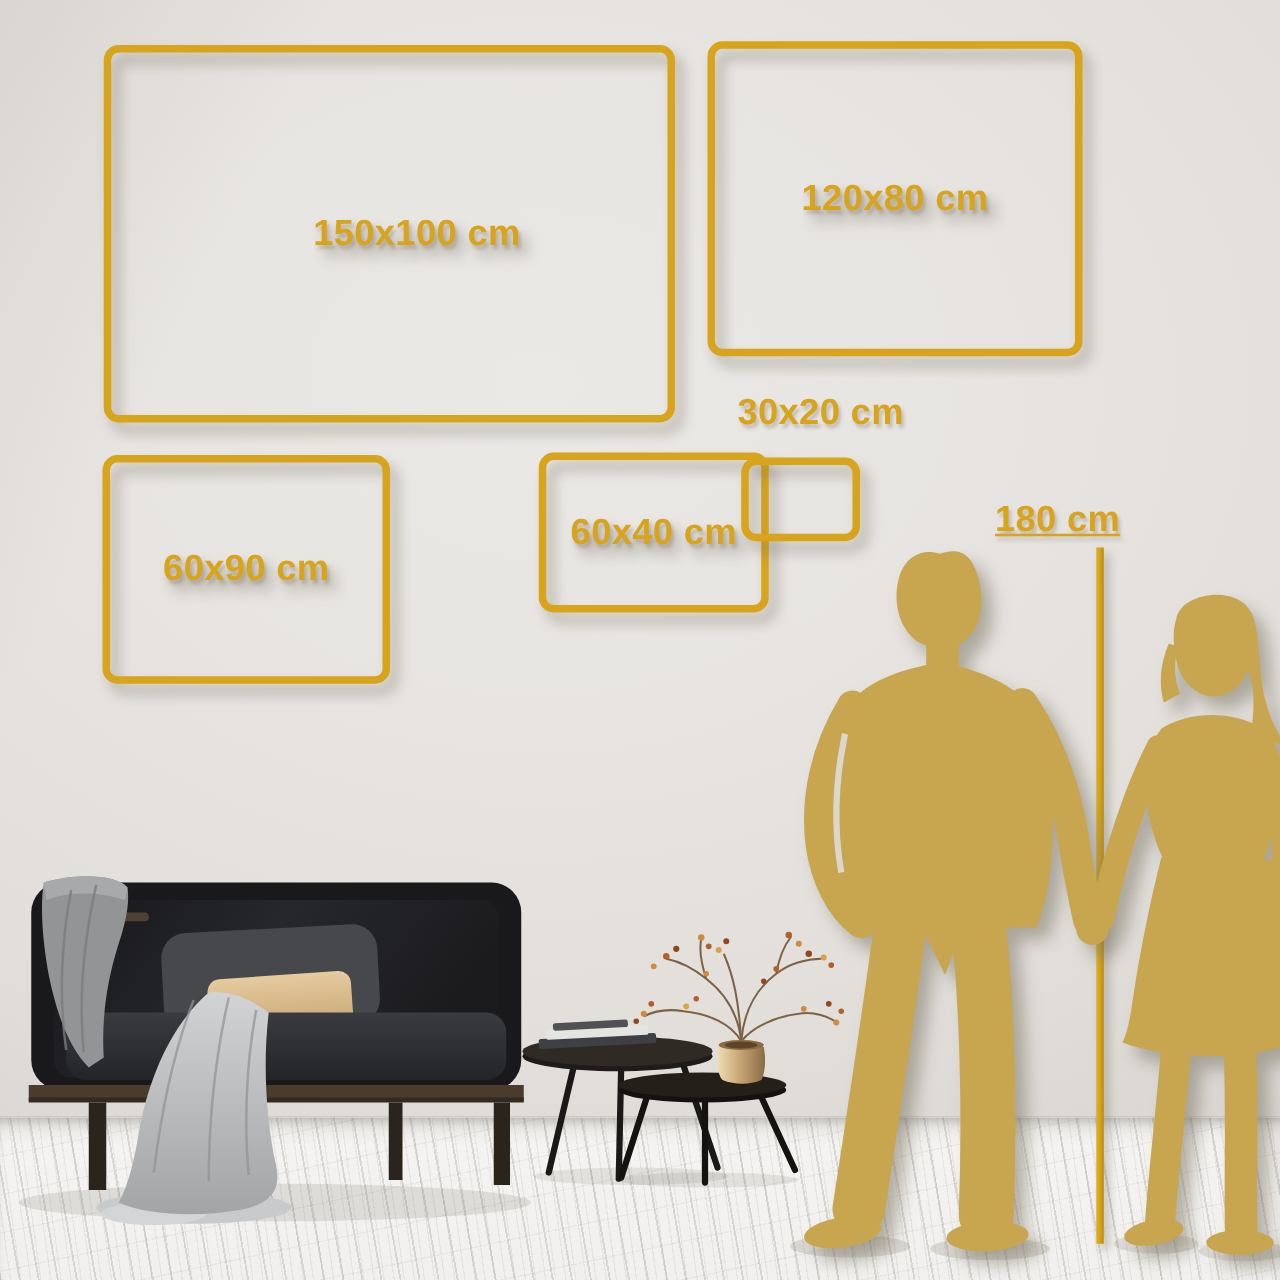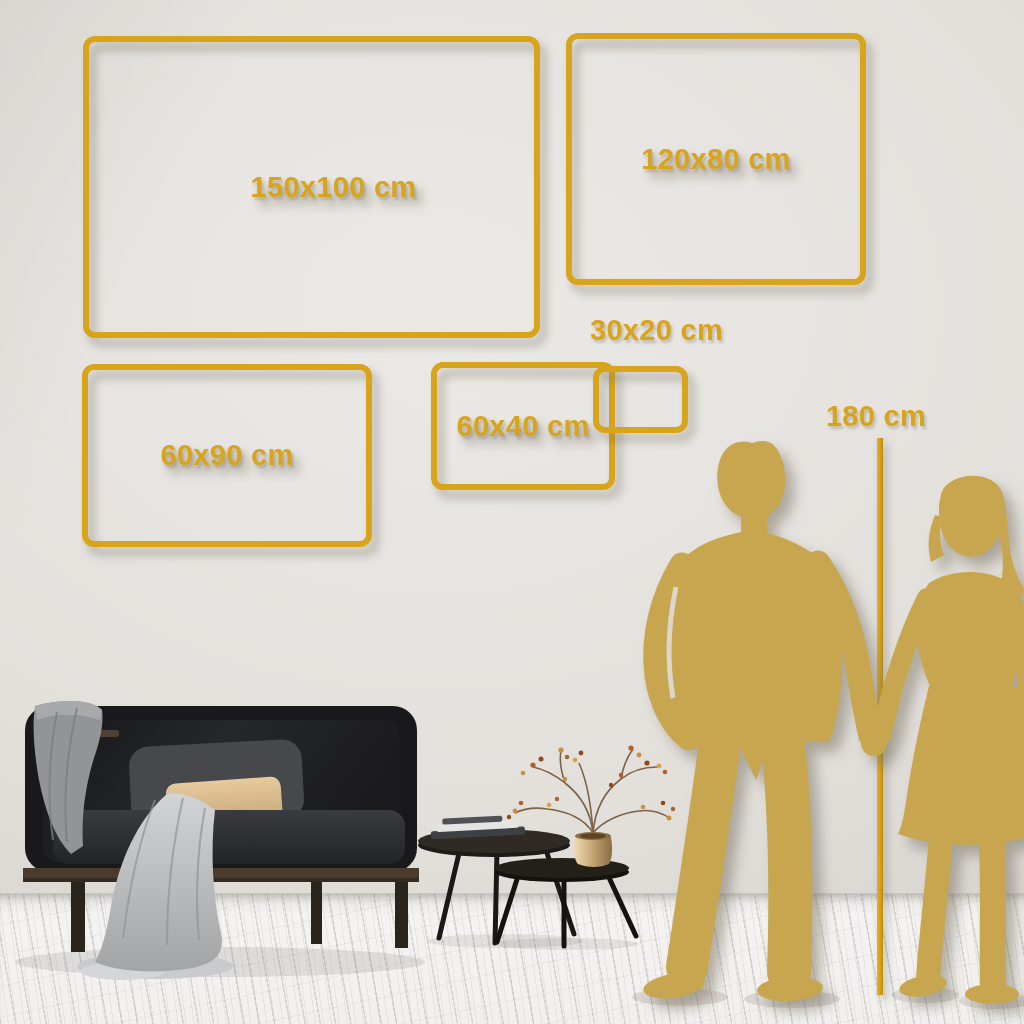--- a/index.html
+++ b/index.html
@@ -30,27 +30,27 @@
     filter:drop-shadow(6px 8px 5px rgba(110,100,82,0.45));
     display:flex;align-items:center;justify-content:center;
   }
   .size-label{
     color:#D7A41C;font-weight:bold;font-size:29px;letter-spacing:0.3px;
     text-shadow:2px 3px 3px rgba(120,110,90,0.35);
     white-space:nowrap;line-height:1;
   }
   .f150{left:83px;top:36px;width:457px;height:302px;padding-left:44px;}
   .f120{left:566px;top:33px;width:300px;height:252px;}
-  .f6090{left:82px;top:364px;width:290px;height:183px;}
+  .f6090{left:82px;top:364px;width:230px;height:183px;}
   .f6040{left:383px;top:362px;width:184px;height:128px;margin-left:48px;}
   .f3020{left:593px;top:366px;width:95px;height:67px;}
   .label-30{position:absolute;left:590px;top:316px;z-index:3;}
   .height-label{
     position:absolute;left:796px;top:402px;width:160px;z-index:3;
-    text-align:center;
+    text-decoration:underline;
   }
   .height-line{
     position:absolute;left:877px;top:438px;width:6px;height:557px;z-index:2;
     background:linear-gradient(90deg,#E0B02A,#D2A012 60%,#B8880E);
     filter:drop-shadow(4px 5px 4px rgba(110,100,82,0.4));
   }
   svg{position:absolute;overflow:visible;}
   .sofa{left:5px;top:690px;width:430px;height:300px;z-index:4;}
   .tables{left:415px;top:745px;width:265px;height:205px;z-index:4;}
   .couple{left:640px;top:435px;width:390px;height:575px;z-index:5;}

